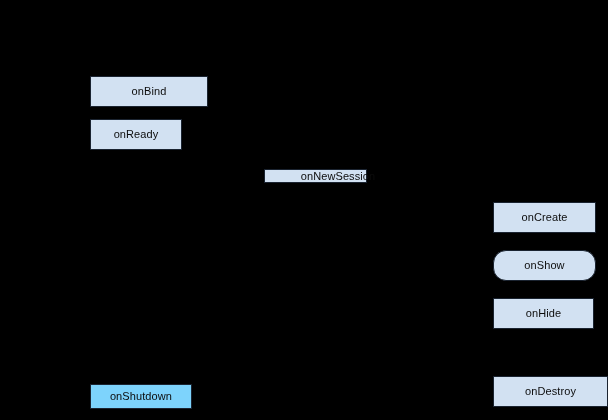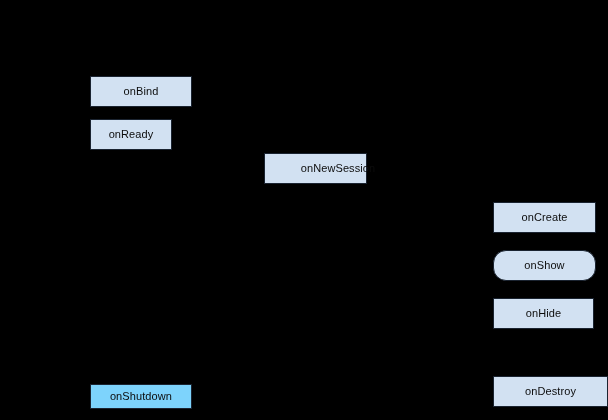--- a/index.html
+++ b/index.html
@@ -37,27 +37,27 @@
 
   .node-label {
     display: block;
     pointer-events: none;
   }
 </style>
 </head>
 <body>
 
 <div id="diagram-canvas" style="width: 608px; height: 420px; background: rgb(0, 0, 0);">
-    <div class="node" style="left: 90px; top: 76px; width: 102px; height: 31px; background: rgb(210, 225, 242); border-color: rgb(26, 35, 48); color: rgb(12, 12, 12);">
+    <div class="node" style="left: 90px; top: 76px; width: 118px; height: 31px; background: rgb(210, 225, 242); border-color: rgb(26, 35, 48); color: rgb(12, 12, 12);">
       <span class="node-label">onBind</span>
     </div>
-    <div class="node" style="left: 90px; top: 119px; width: 82px; height: 31px; background: rgb(210, 225, 242); border-color: rgb(26, 35, 48); color: rgb(12, 12, 12);">
+    <div class="node" style="left: 90px; top: 119px; width: 92px; height: 31px; background: rgb(210, 225, 242); border-color: rgb(26, 35, 48); color: rgb(12, 12, 12);">
       <span class="node-label">onReady</span>
     </div>
-    <div class="node" style="left: 264px; top: 153px; width: 103px; height: 31px; background: rgb(210, 225, 242); border-color: rgb(26, 35, 48); color: rgb(12, 12, 12); padding-left: 45px;">
+    <div class="node" style="left: 264px; top: 169px; width: 103px; height: 14px; background: rgb(210, 225, 242); border-color: rgb(26, 35, 48); color: rgb(12, 12, 12); padding-left: 45px;">
       <span class="node-label">onNewSession</span>
     </div>
     <div class="node" style="left: 493px; top: 202px; width: 103px; height: 31px; background: rgb(210, 225, 242); border-color: rgb(26, 35, 48); color: rgb(12, 12, 12);">
       <span class="node-label">onCreate</span>
     </div>
     <div class="node" style="left: 493px; top: 250px; width: 103px; height: 31px; background: rgb(210, 225, 242); border-color: rgb(26, 35, 48); color: rgb(12, 12, 12); border-radius: 13px;">
       <span class="node-label">onShow</span>
     </div>
     <div class="node" style="left: 493px; top: 298px; width: 101px; height: 31px; background: rgb(210, 225, 242); border-color: rgb(26, 35, 48); color: rgb(12, 12, 12);">
       <span class="node-label">onHide</span>

